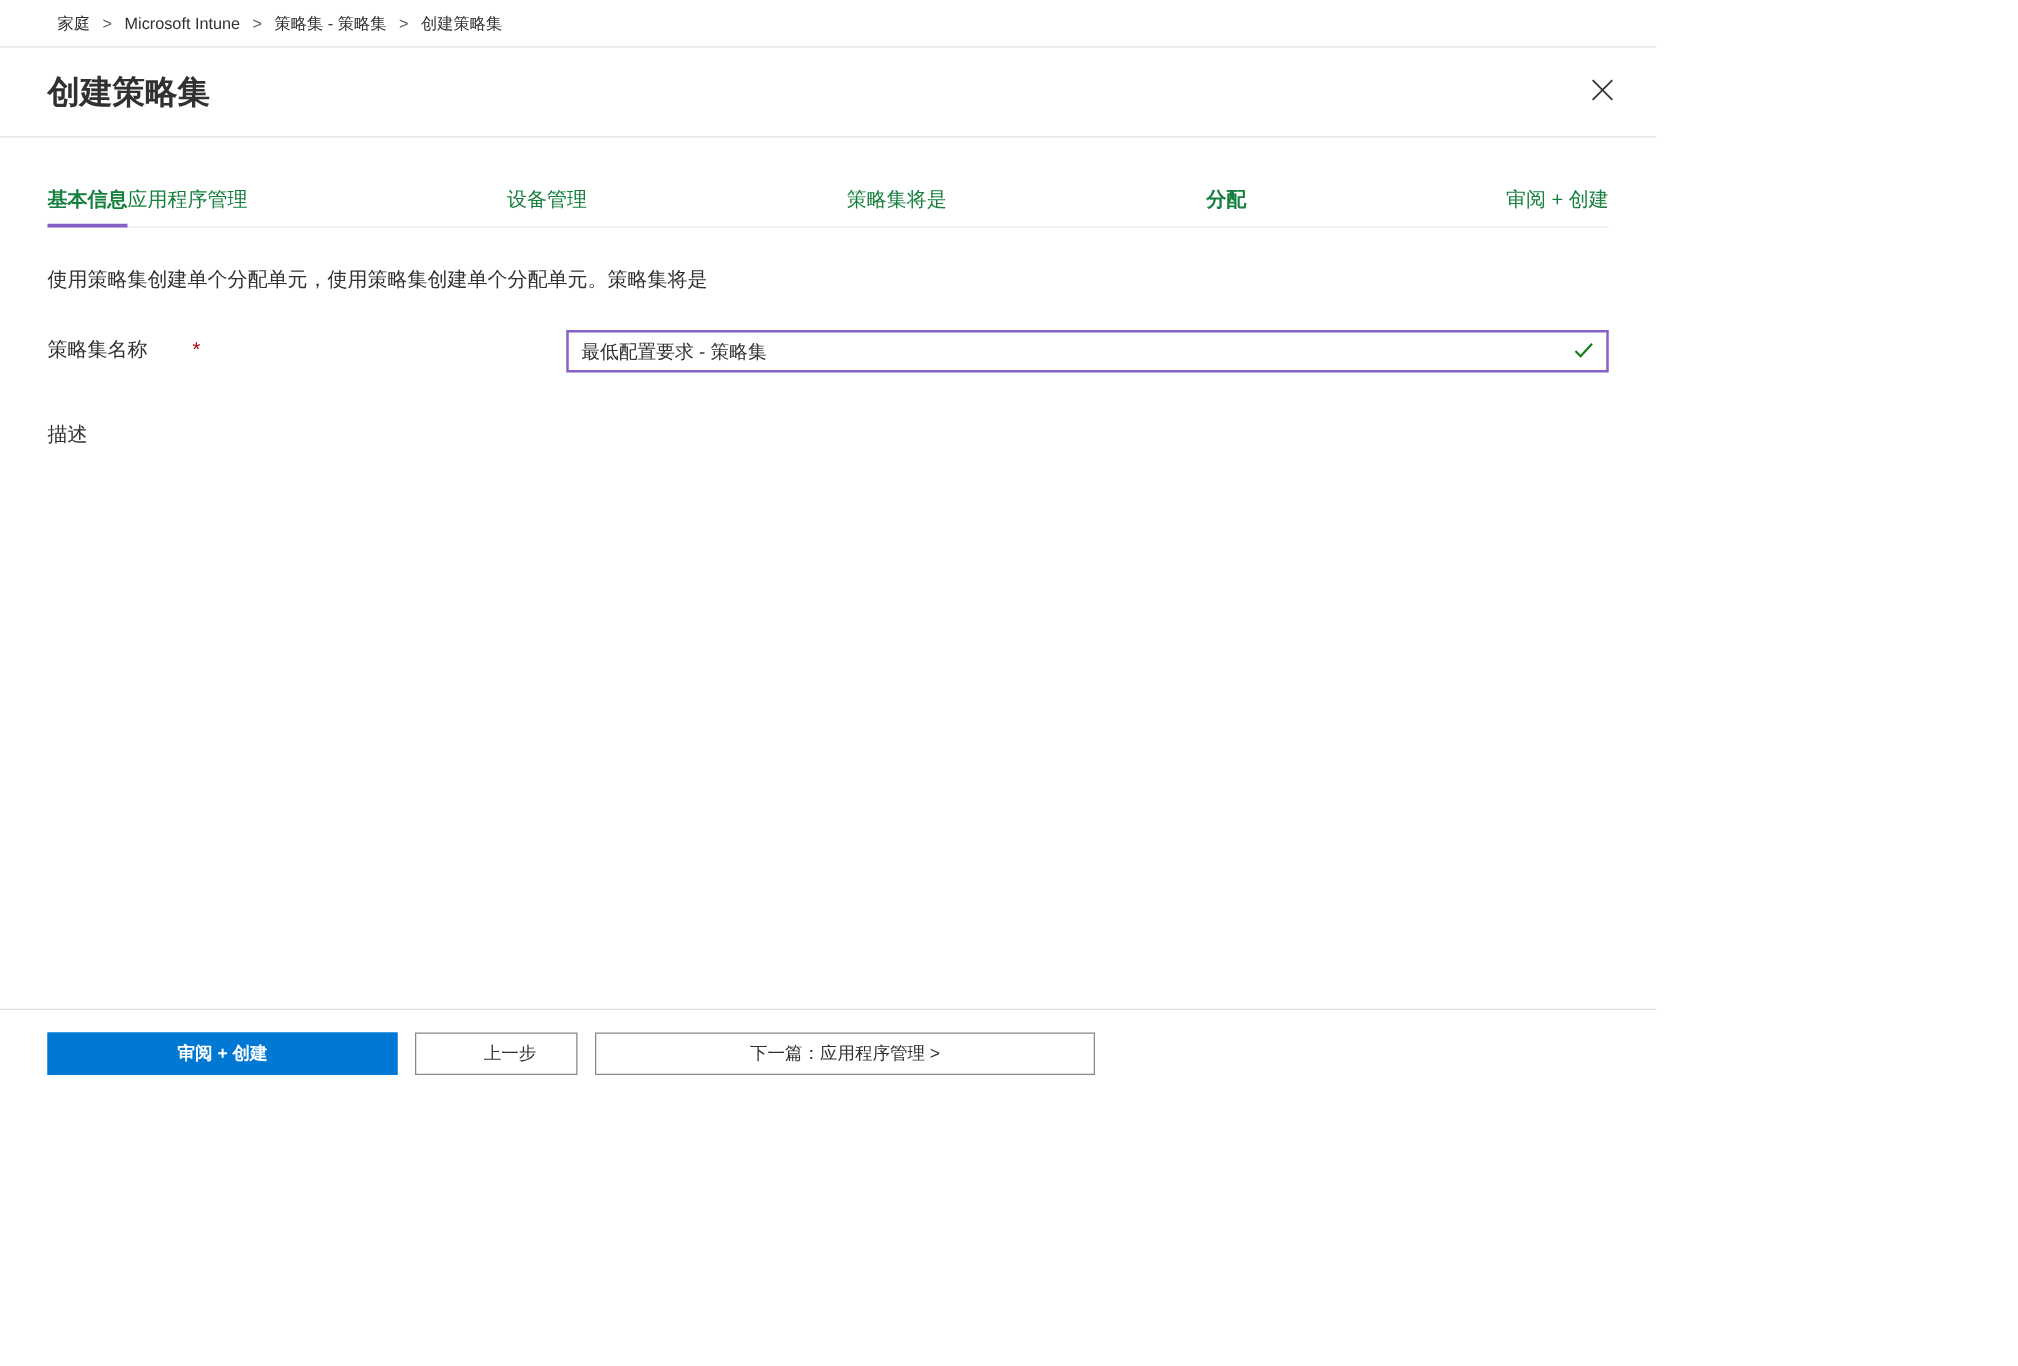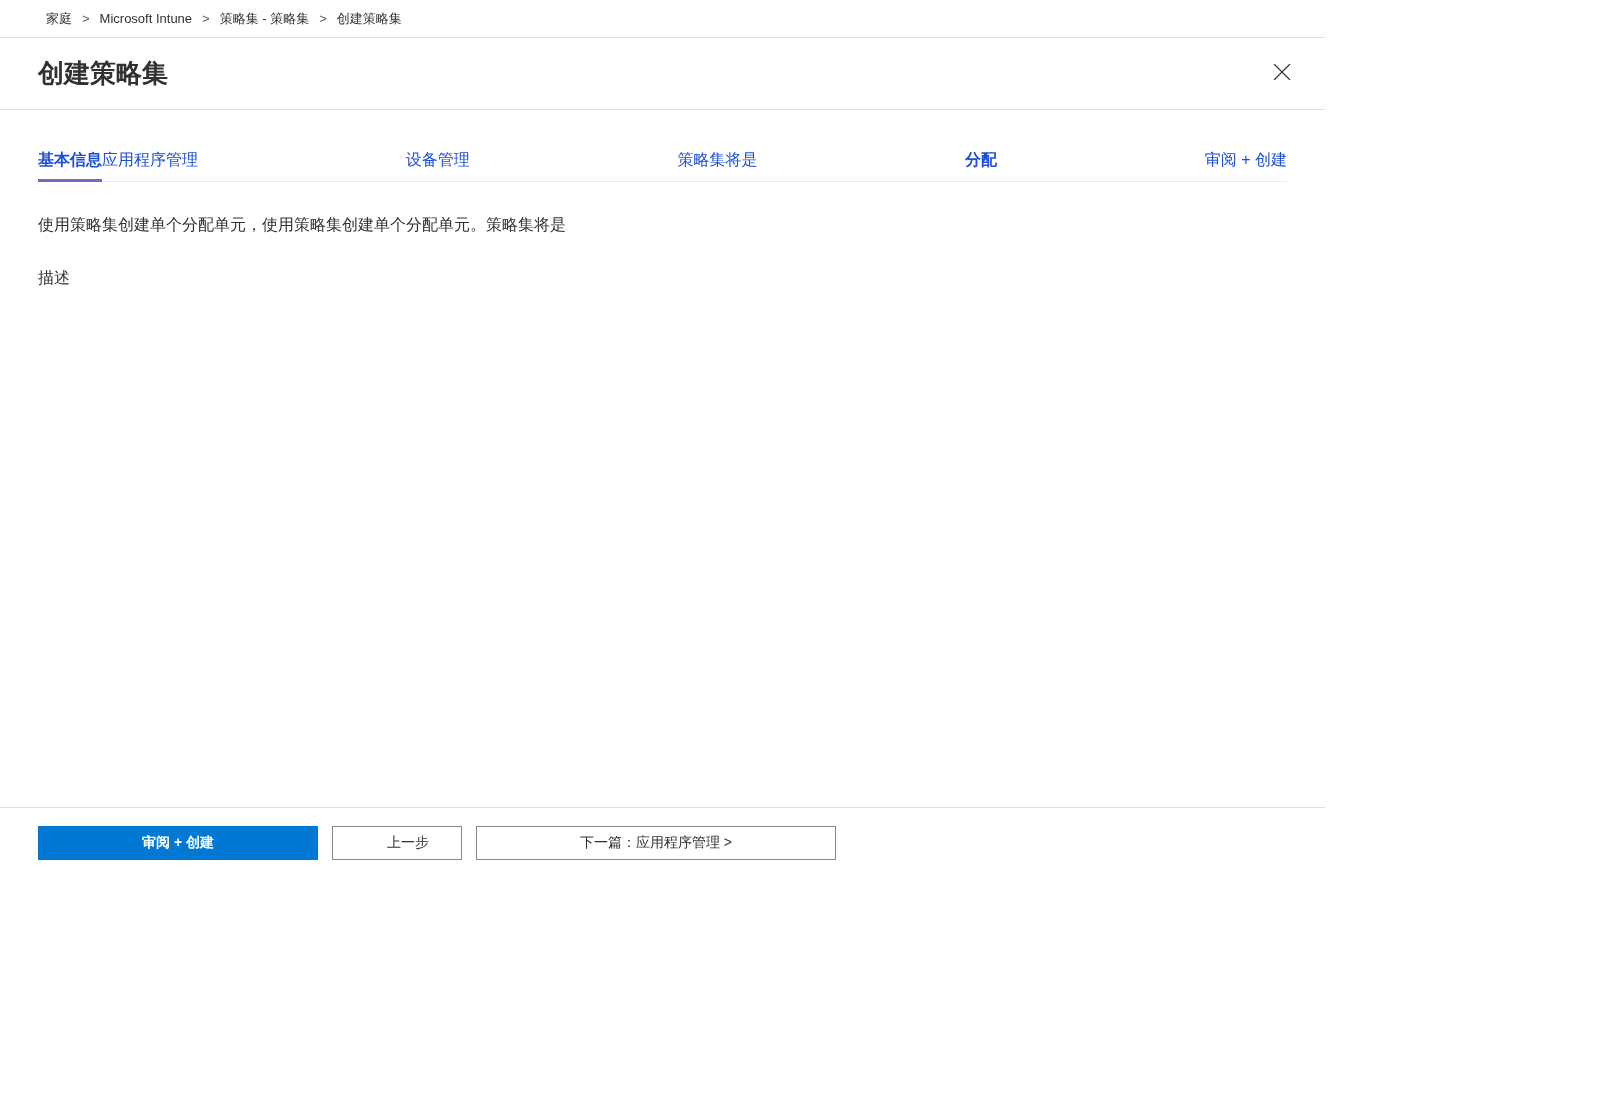--- a/index.html
+++ b/index.html
@@ -61,41 +61,41 @@
       justify-content: space-between;
       width:100%;
       border-bottom:1px solid #edebe9;
       margin-top:34px;
     }
     .tab-item {
       font-size:16px;
       padding: 6px 0 10px 0;
       cursor:pointer;
       position:relative;
-      color:#1d4ed8;
+      color:#15803d;
       font-weight:600;
     }
     .tab-item.normal{font-weight:400;}
     .tab-item.active::after{
       content:"";
       position:absolute;left:0;right:0;bottom:-1px;height:3px;background:#8661c5;
     }
     
     .desc {
       margin-top: 28px;
       font-size: 16px;
       line-height: 1.9;
       color: #323130;
       max-width: 700px;
     }
     
     .form-row {
       display: flex;
       align-items: flex-start;
-      margin-top: 22px;
+      margin-top: 34px;
     }
     .form-row.first { margin-top: 24px; }
     .form-label {
       width: 415px;
       font-size: 16px;
       padding-top: 6px;
       display:flex;
       align-items:center;
     }
     .req { color: #a80000; margin-left: 36px; font-size:16px; }
@@ -160,21 +160,21 @@
       background: #ffffff;
       color: #323130;
       border: 1px solid #8a8886;
       width: 130px;
       padding-left: 22px;
     }
     .btn-next {
       background: #ffffff;
       color: #323130;
       border: 1px solid #8a8886;
-      width: 360px;
+      width: 400px;
     }
   </style>
 </head>
 <body>
 
 <div class="viewport">
 
   <div class="breadcrumb">
     <span class="breadcrumb-item">家庭</span>
     <span class="breadcrumb-sep">&gt;</span>
@@ -205,20 +205,34 @@
       <div class="tab-item normal">设备管理</div>
       <div class="tab-item normal">策略集将是</div>
       <div class="tab-item">分配</div>
       <div class="tab-item normal">审阅 + 创建</div>
     </div>
 
     <div class="desc">
       <div>使用策略集创建单个分配单元，使用策略集创建单个分配单元。策略集将是</div>
     </div>
 
+    <div class="form-row first">
+      <div class="form-label">
+        <span>策略集名称</span>
+        <span class="req">*</span>
+      </div>
+      <div class="form-control-wrap">
+        <input class="text-input" type="text" value="最低配置要求 - 策略集" style="">
+        <span class="valid-mark">
+          <svg viewBox="0 0 24 24">
+              <polyline points="4,13 9,18 20,6"></polyline>
+            </svg>
+        </span>
+      </div>
+    </div>
 
     <div class="form-row">
       <div class="form-label">
         <span>描述</span>
       </div>
     </div>
 
   </div>
 
   <div class="footer">

